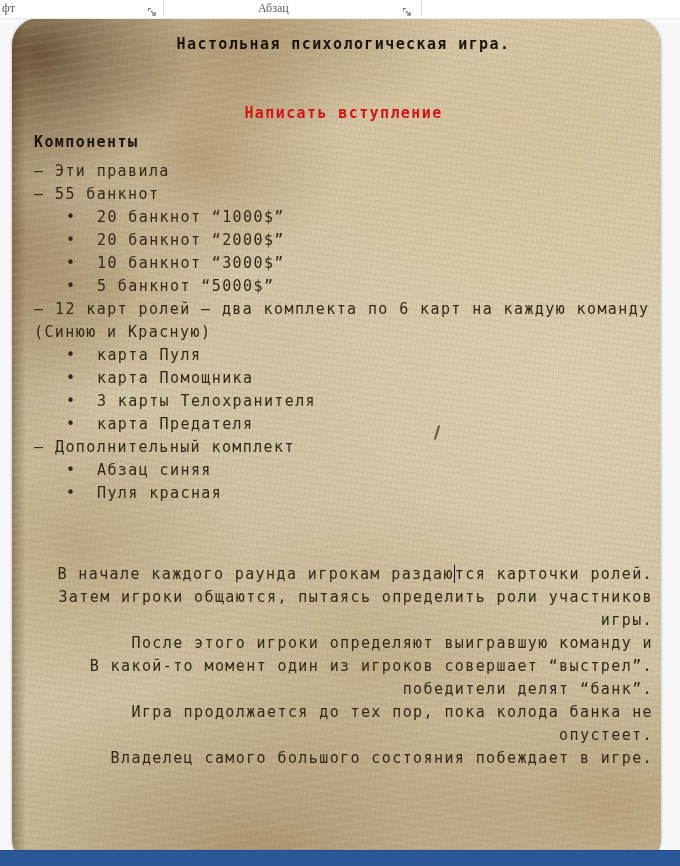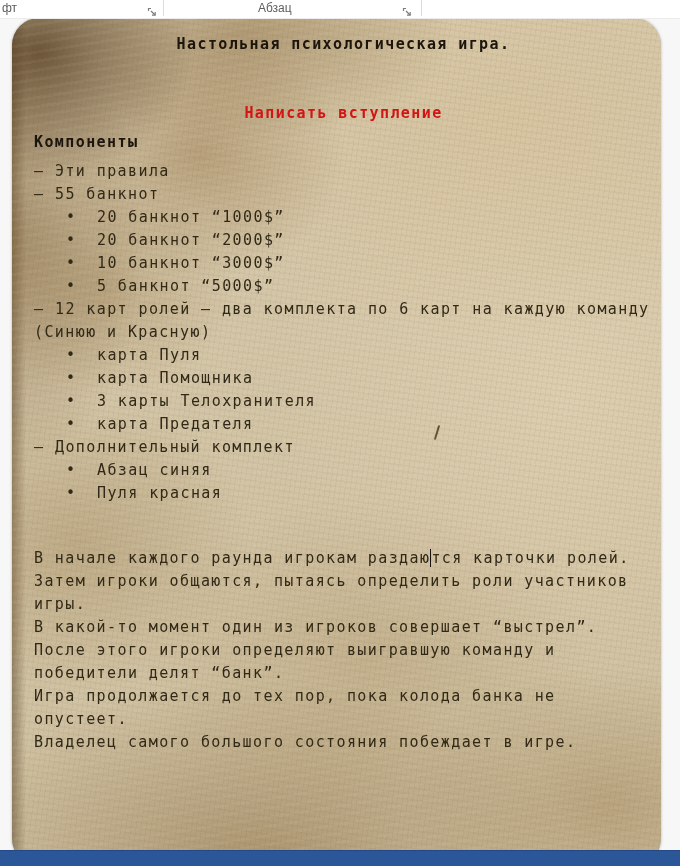--- a/index.html
+++ b/index.html
@@ -8,21 +8,21 @@
     background:#f7f7f7;
     font-family:"DejaVu Sans Mono", monospace;
   }
   
   .ribbon{
     position:absolute;left:0;top:0;width:680px;height:18px;
     background:#ffffff;border-bottom:1px solid #ececec;z-index:5;
   }
   .rlabel{
     position:absolute;top:1px;
-    font-family:Liberation Sans, sans-serif;
+    font-family:Liberation Serif, serif;
     font-size:12px;color:#5d5d5d;letter-spacing:0;
   }
   .launcher{position:absolute;top:3px;width:11px;height:11px;cursor:pointer;}
   .vdiv{position:absolute;top:0;width:1px;height:16px;background:#dcdcdc;}
   
   .page{
     position:absolute;left:12px;top:18px;width:649px;height:848px;
     background-color:#d5c8ab;
     background-image:
       radial-gradient(ellipse 230px 190px at 4% 4%, rgba(80,55,26,0.78), rgba(80,55,26,0) 68%),
@@ -53,21 +53,21 @@
     position:relative;padding:15px 8px 0 22px;
     font-size:15px;line-height:23px;letter-spacing:1.4px;
     color:#312917;z-index:1;
   }
   .line{white-space:nowrap;}
   .center{text-align:center;}
   .bold{font-weight:bold;color:#1b150c;}
   .red{color:#d41414;font-weight:bold;}
   .gap2{margin-top:46px;text-align:center;}  
   .gap1{margin-top:6px;}  
-  .gap-para{margin-top:42px;}
+  .gap-para{margin-top:58px;text-align:right;}
   .row{position:relative;white-space:nowrap;}
   .row .marker{position:absolute;}
   .row.dash{padding-left:21px;}
   .row.dash .marker{left:0;}
   .row.bullet{padding-left:63px;}
   .row.bullet .marker{left:32px;}
   .row.plain{padding-left:0;}
   .caret{
     display:inline-block;width:0;height:18px;
     border-left:1.5px solid #161310;vertical-align:middle;
@@ -194,25 +194,25 @@
         <div class="row plain">
           
           <span class="txt">Затем игроки общаются, пытаясь определить роли участников</span>
         </div>
         <div class="row plain">
           
           <span class="txt">игры.</span>
         </div>
         <div class="row plain">
           
+          <span class="txt">После этого игроки определяют выигравшую команду и</span>
+        </div>
+        <div class="row plain">
+          
           <span class="txt">В какой-то момент один из игроков совершает “выстрел”.</span>
-        </div>
-        <div class="row plain">
-          
-          <span class="txt">После этого игроки определяют выигравшую команду и</span>
         </div>
         <div class="row plain">
           
           <span class="txt">победители делят “банк”.</span>
         </div>
         <div class="row plain">
           
           <span class="txt">Игра продолжается до тех пор, пока колода банка не</span>
         </div>
         <div class="row plain">

